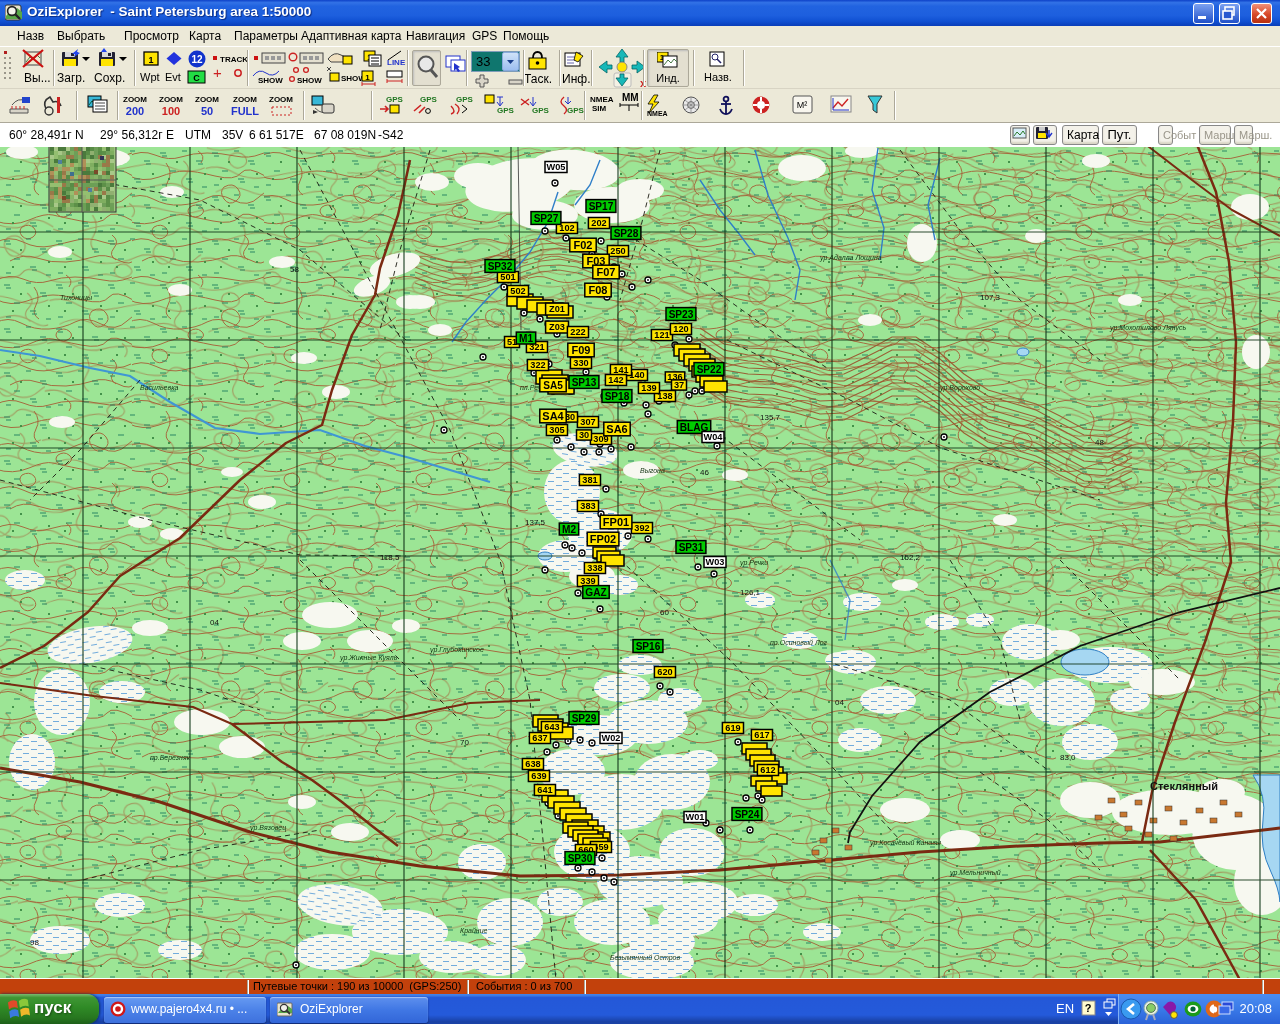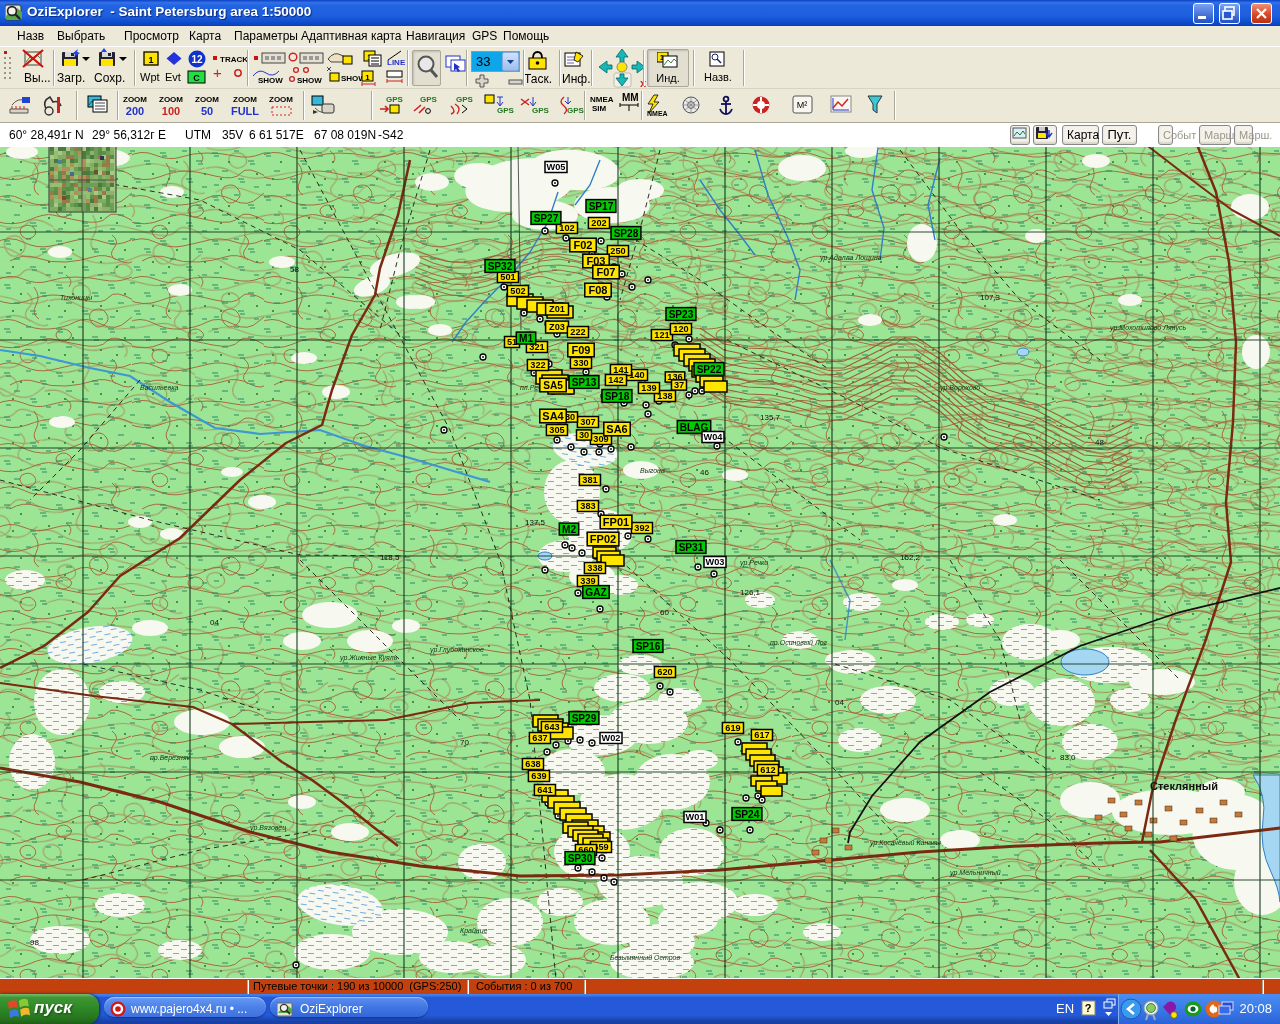--- a/index.html
+++ b/index.html
@@ -34,22 +34,22 @@
 #map{position:absolute;left:0;top:147px;width:1280px;height:831px;background:#93df8e}
 
 #status{position:absolute;left:0;top:978px;width:1280px;height:16px;background:#c2410c;font-size:11px;color:#000;border-top:1px solid #fff}
 #status span{position:absolute;top:1px}
 
 #task{position:absolute;left:0;top:994px;width:1280px;height:30px;
  background:linear-gradient(180deg,#4584e8 0%,#3b77e4 6%,#2458d8 12%,#245ada 70%,#1941a5 92%,#1941a5 100%)}
 #start{position:absolute;left:0;top:0;width:99px;height:30px;border-radius:0 12px 12px 0;
  background:linear-gradient(180deg,#7aba6f 0%,#3f9634 12%,#2f8a26 45%,#27761f 80%,#1d5f18 100%);
  box-shadow:1px 0 3px #0a2a60}
-#start .stext{position:absolute;left:34px;top:4px;color:#fff;font-weight:bold;font-style:italic;font-size:17px;text-shadow:1px 1px 2px #1a4a12}
-.tkbtn{position:absolute;top:3px;height:20px;border-radius:11px;color:#fff;font-size:12px;line-height:24px;
+#start .stext{position:absolute;left:34px;top:4px;color:#fff;font-weight:bold;font-size:17px;text-shadow:1px 1px 2px #1a4a12}
+.tkbtn{position:absolute;top:3px;height:26px;border-radius:3px;color:#fff;font-size:12px;line-height:24px;
  box-shadow:inset 0 1px 1px rgba(255,255,255,.45), 0 1px 2px rgba(0,0,20,.4)}
 #tk1{left:104px;width:162px;background:linear-gradient(180deg,#669af2,#4c82e8 50%,#3e71dd)}
 #tk2{left:270px;width:158px;background:linear-gradient(180deg,#5e90ee,#4077e4 50%,#3266d8)}
 #tray{position:absolute;right:0;top:0;width:162px;height:30px;
  background:linear-gradient(180deg,#4b8df0 0%,#3a7ae8 50%,#2a62d8 100%);border-left:1px solid #7fb0f4}
 #clock{position:absolute;right:8px;top:7px;color:#fff;font-size:13px}
 </style></head><body>
 <div id="root">
 
 <div id="title">
@@ -221,21 +221,21 @@
         </svg>
  </div>
  <svg width="24" height="42" style="position:absolute;left:444px;top:0">
   <g transform="translate(2,9)">
           <rect width="14" height="11" fill="#fff" stroke="#2233cc"></rect>
           <rect x="5" y="4" width="14" height="11" fill="#fff" stroke="#2233cc"></rect>
           <path d="M8,7 l6,4 -2,1 2,3 -2,1 -2,-3 -2,2z" fill="#2233cc"></path>
         </g>
  </svg>
 
- <div style="position:absolute;left:471px;top:4px;width:49px;height:21px;background:#0ea5e9;border:1px solid #7f9db9">
+ <div style="position:absolute;left:471px;top:4px;width:49px;height:21px;background:#0f766e;border:1px solid #7f9db9">
    <span style="position:absolute;left:4px;top:2px;font-size:13px">33</span>
    <div style="position:absolute;right:0;top:0;width:17px;height:19px;background:linear-gradient(180deg,#cfe2f8,#9dbef0);border:1px solid #88aadd;border-radius:2px">
      <svg width="15" height="17">
             <path d="M4,7 l3.5,4 3.5,-4z" fill="#1a3e8c"></path>
           </svg>
    </div>
  </div>
  <svg width="54" height="16" style="position:absolute;left:473px;top:27px">
   <path d="M7,1 l4,0 0,4 4,0 0,4 -4,0 0,4 -4,0 0,-4 -4,0 0,-4 4,0z" fill="#d8d4c8" stroke="#555"></path>
   <rect x="36" y="6" width="13" height="4" fill="#d8d4c8" stroke="#555"></rect>
@@ -410,21 +410,21 @@
       <div class="sep2" style="left:117px"></div>
  <div class="sep2" style="left:303px"></div>
       <div class="sep2" style="left:371px"></div>
  <div class="sep2" style="left:584px"></div>
       <div class="sep2" style="left:641px"></div>
       <div class="sep2" style="left:894px"></div>
 </div>
 
 <div id="coord">
  <span style="left:9px">60° 28,491г N</span>
- <span style="left:92px">29° 56,312г E</span>
+ <span style="left:100px">29° 56,312г E</span>
  <span style="left:185px">UTM</span>
       <span style="left:222px">35V</span>
  <span style="left:249px">6 61 517E</span>
  <span style="left:314px">67 08 019N</span>
  <span style="left:378px">-S42</span>
  <div class="cbtn" style="left:1010px;width:20px;padding:0"><svg width="16" height="14">
           <rect x="1" y="2" width="13" height="10" fill="#d8eef8" stroke="#555"></rect>
           <path d="M2,10 l3,-4 3,3 3,-4 2,3" stroke="#2a7a2a" fill="none"></path>
         </svg></div>
  <div class="cbtn" style="left:1033px;width:24px;padding:0"><svg width="20" height="14">

